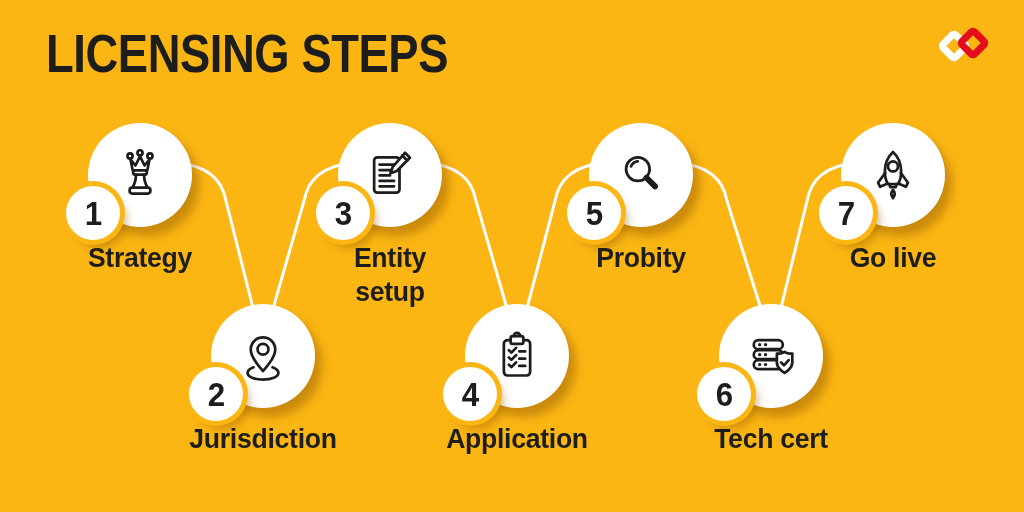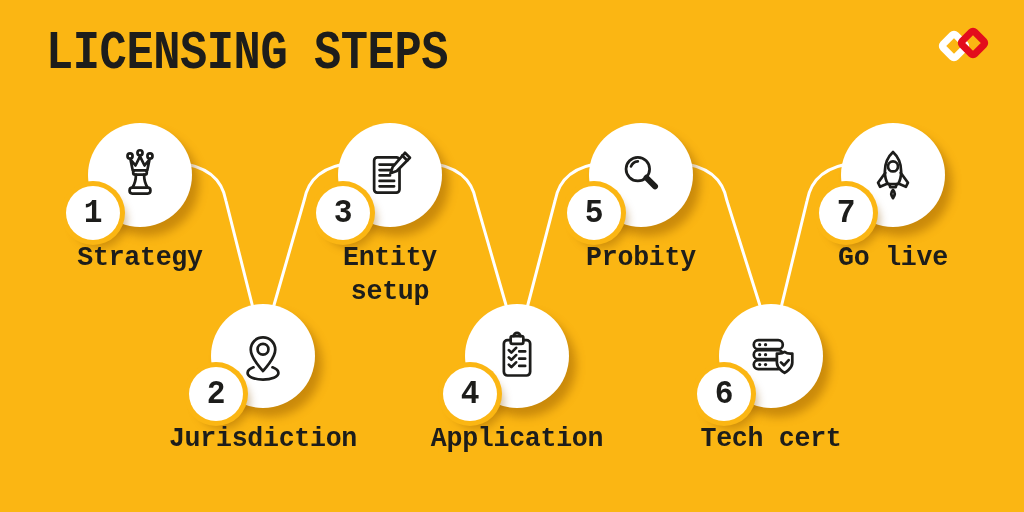--- a/index.html
+++ b/index.html
@@ -1,19 +1,19 @@
 <!DOCTYPE html>
 <html style="--bg: #FBB613; --ink: #1D1D1B;"><head>
 <meta charset="utf-8">
 <style>
   html,body{margin:0;padding:0;}
   #canvas{
     position:relative; width:1024px; height:512px; overflow:hidden;
     background:var(--bg,#FBB613);
-    font-family:Liberation Mono, monospace;
+    font-family:Liberation Sans, sans-serif;
     color:var(--ink,#1D1D1B);
   }
   .title{
     position:absolute; left:46px; top:24px;
     font-weight:800; font-size:54px; line-height:1.1; letter-spacing:-.5px;
     transform:scaleX(.84); transform-origin:left top;
     color:var(--ink,#1D1D1B); white-space:nowrap;
   }
   #connectors{position:absolute; left:0; top:0;}
   .step-circle{

